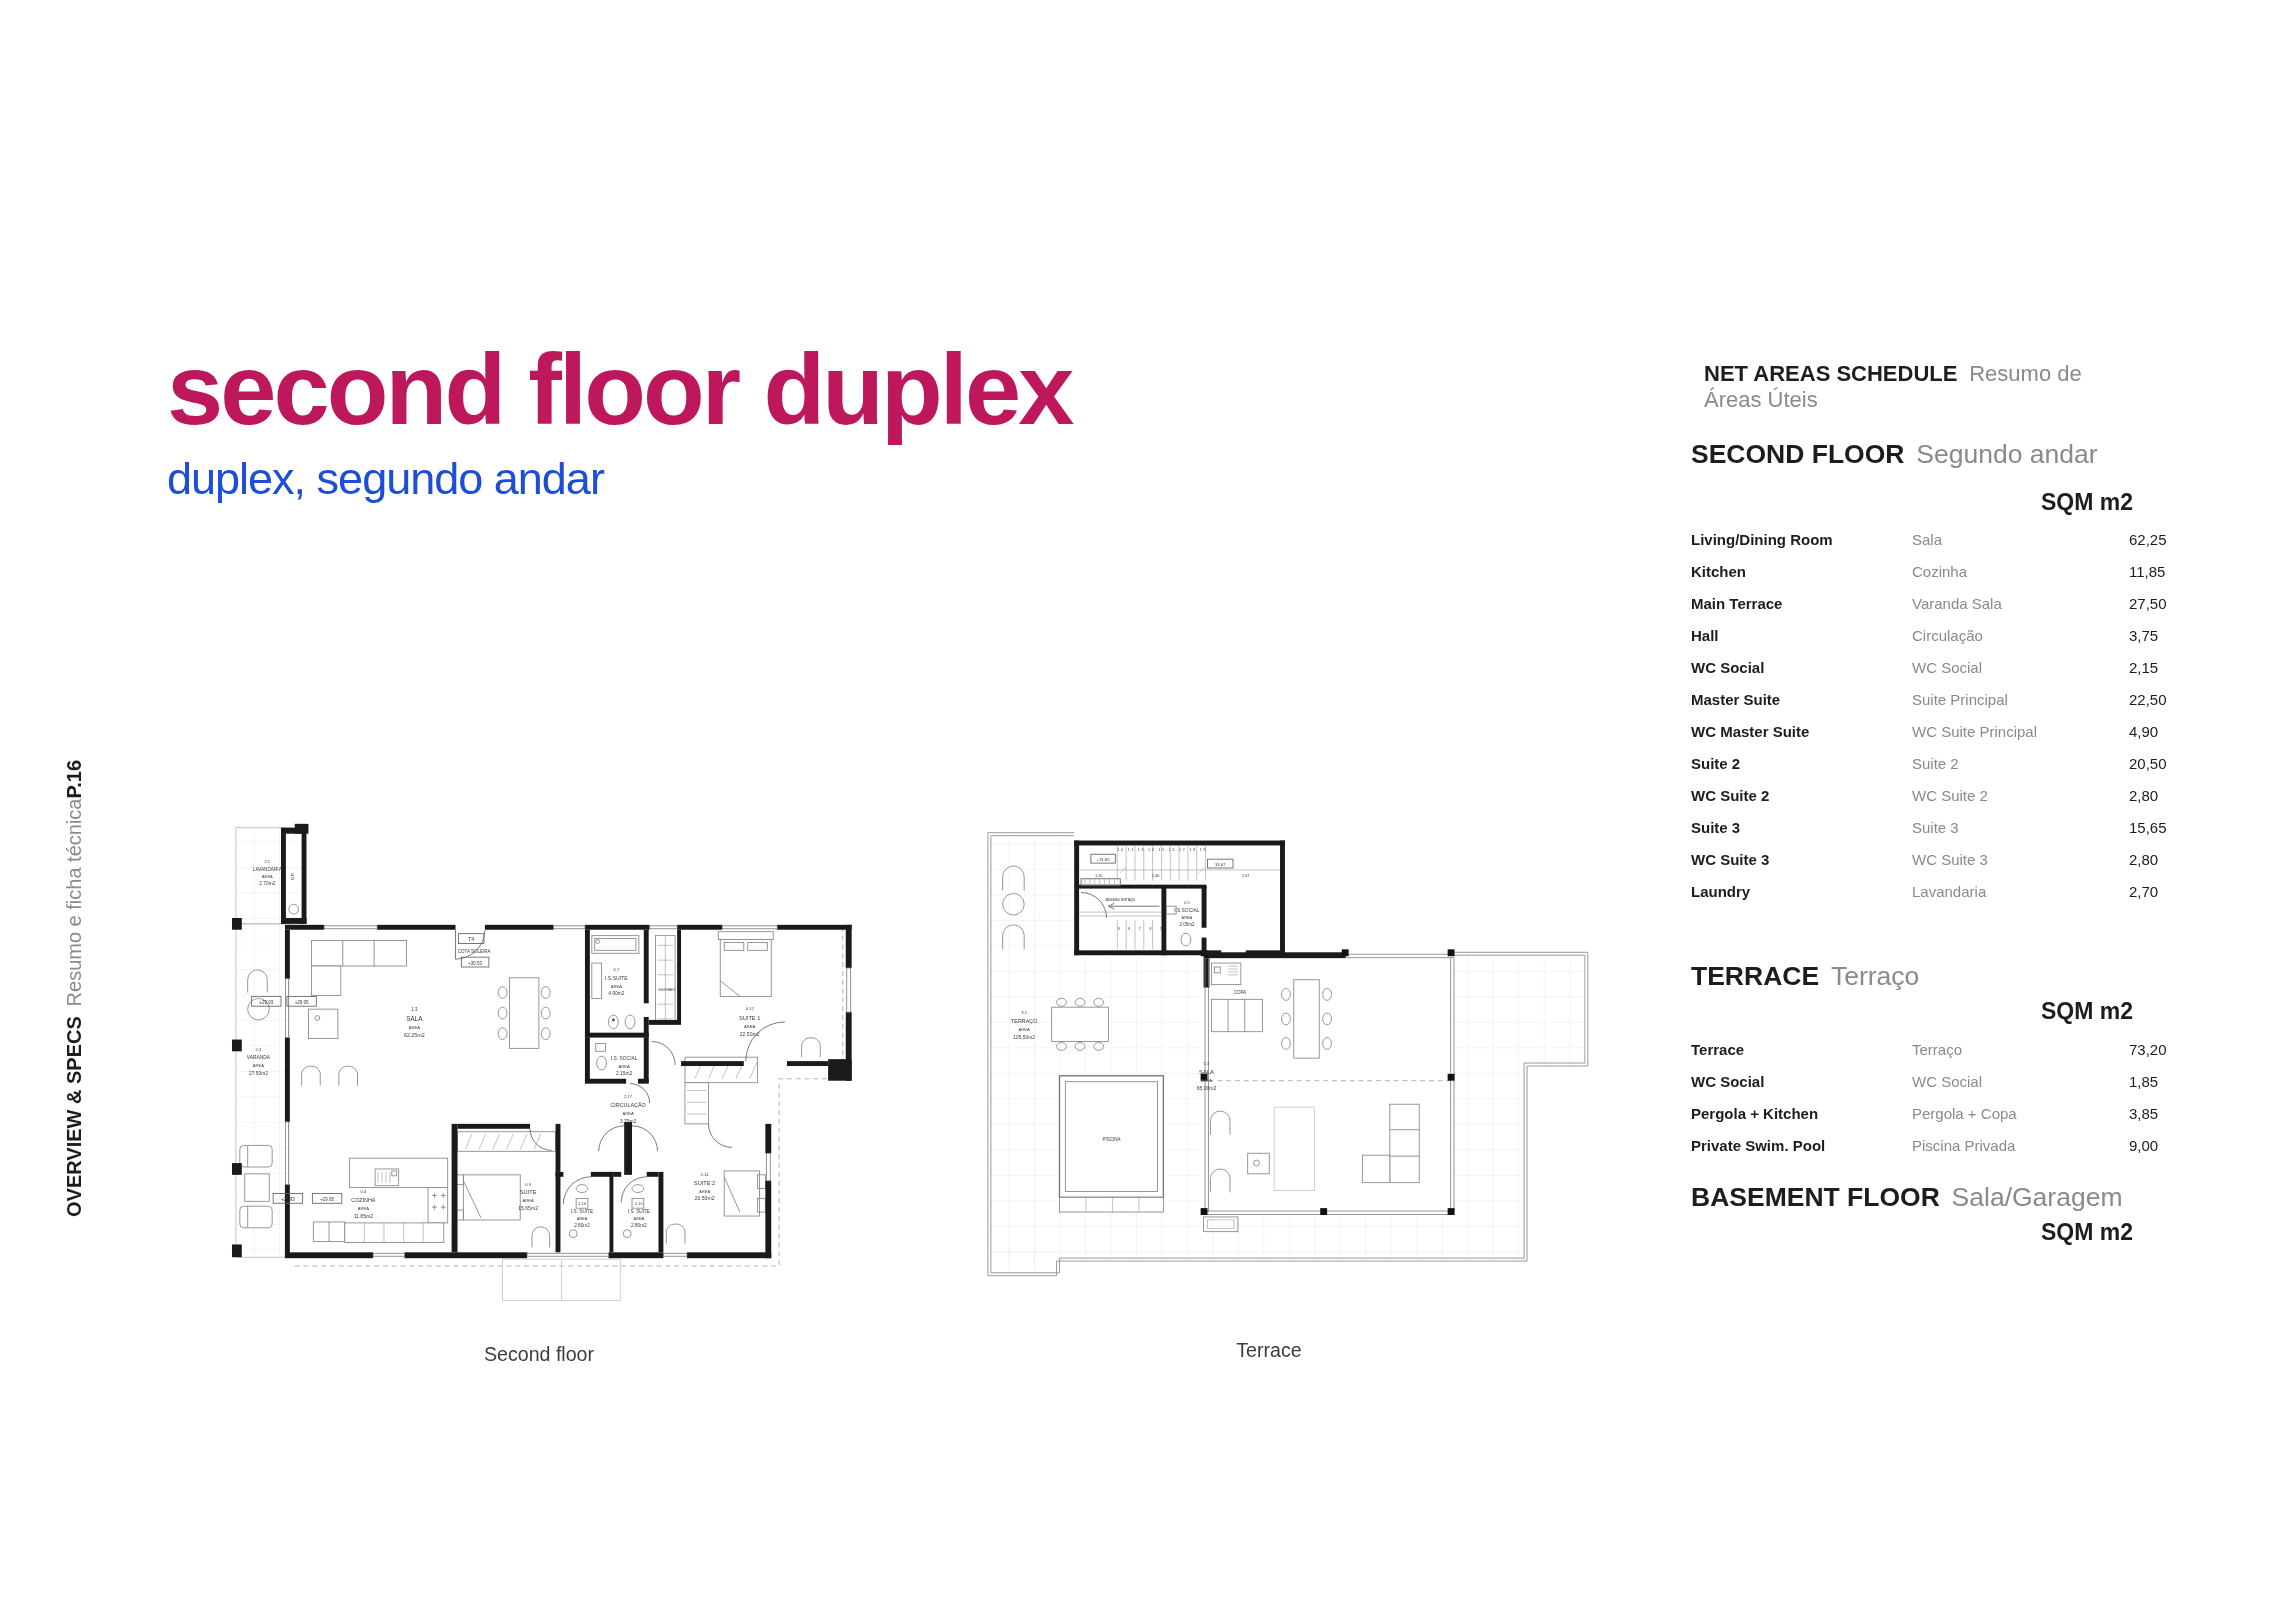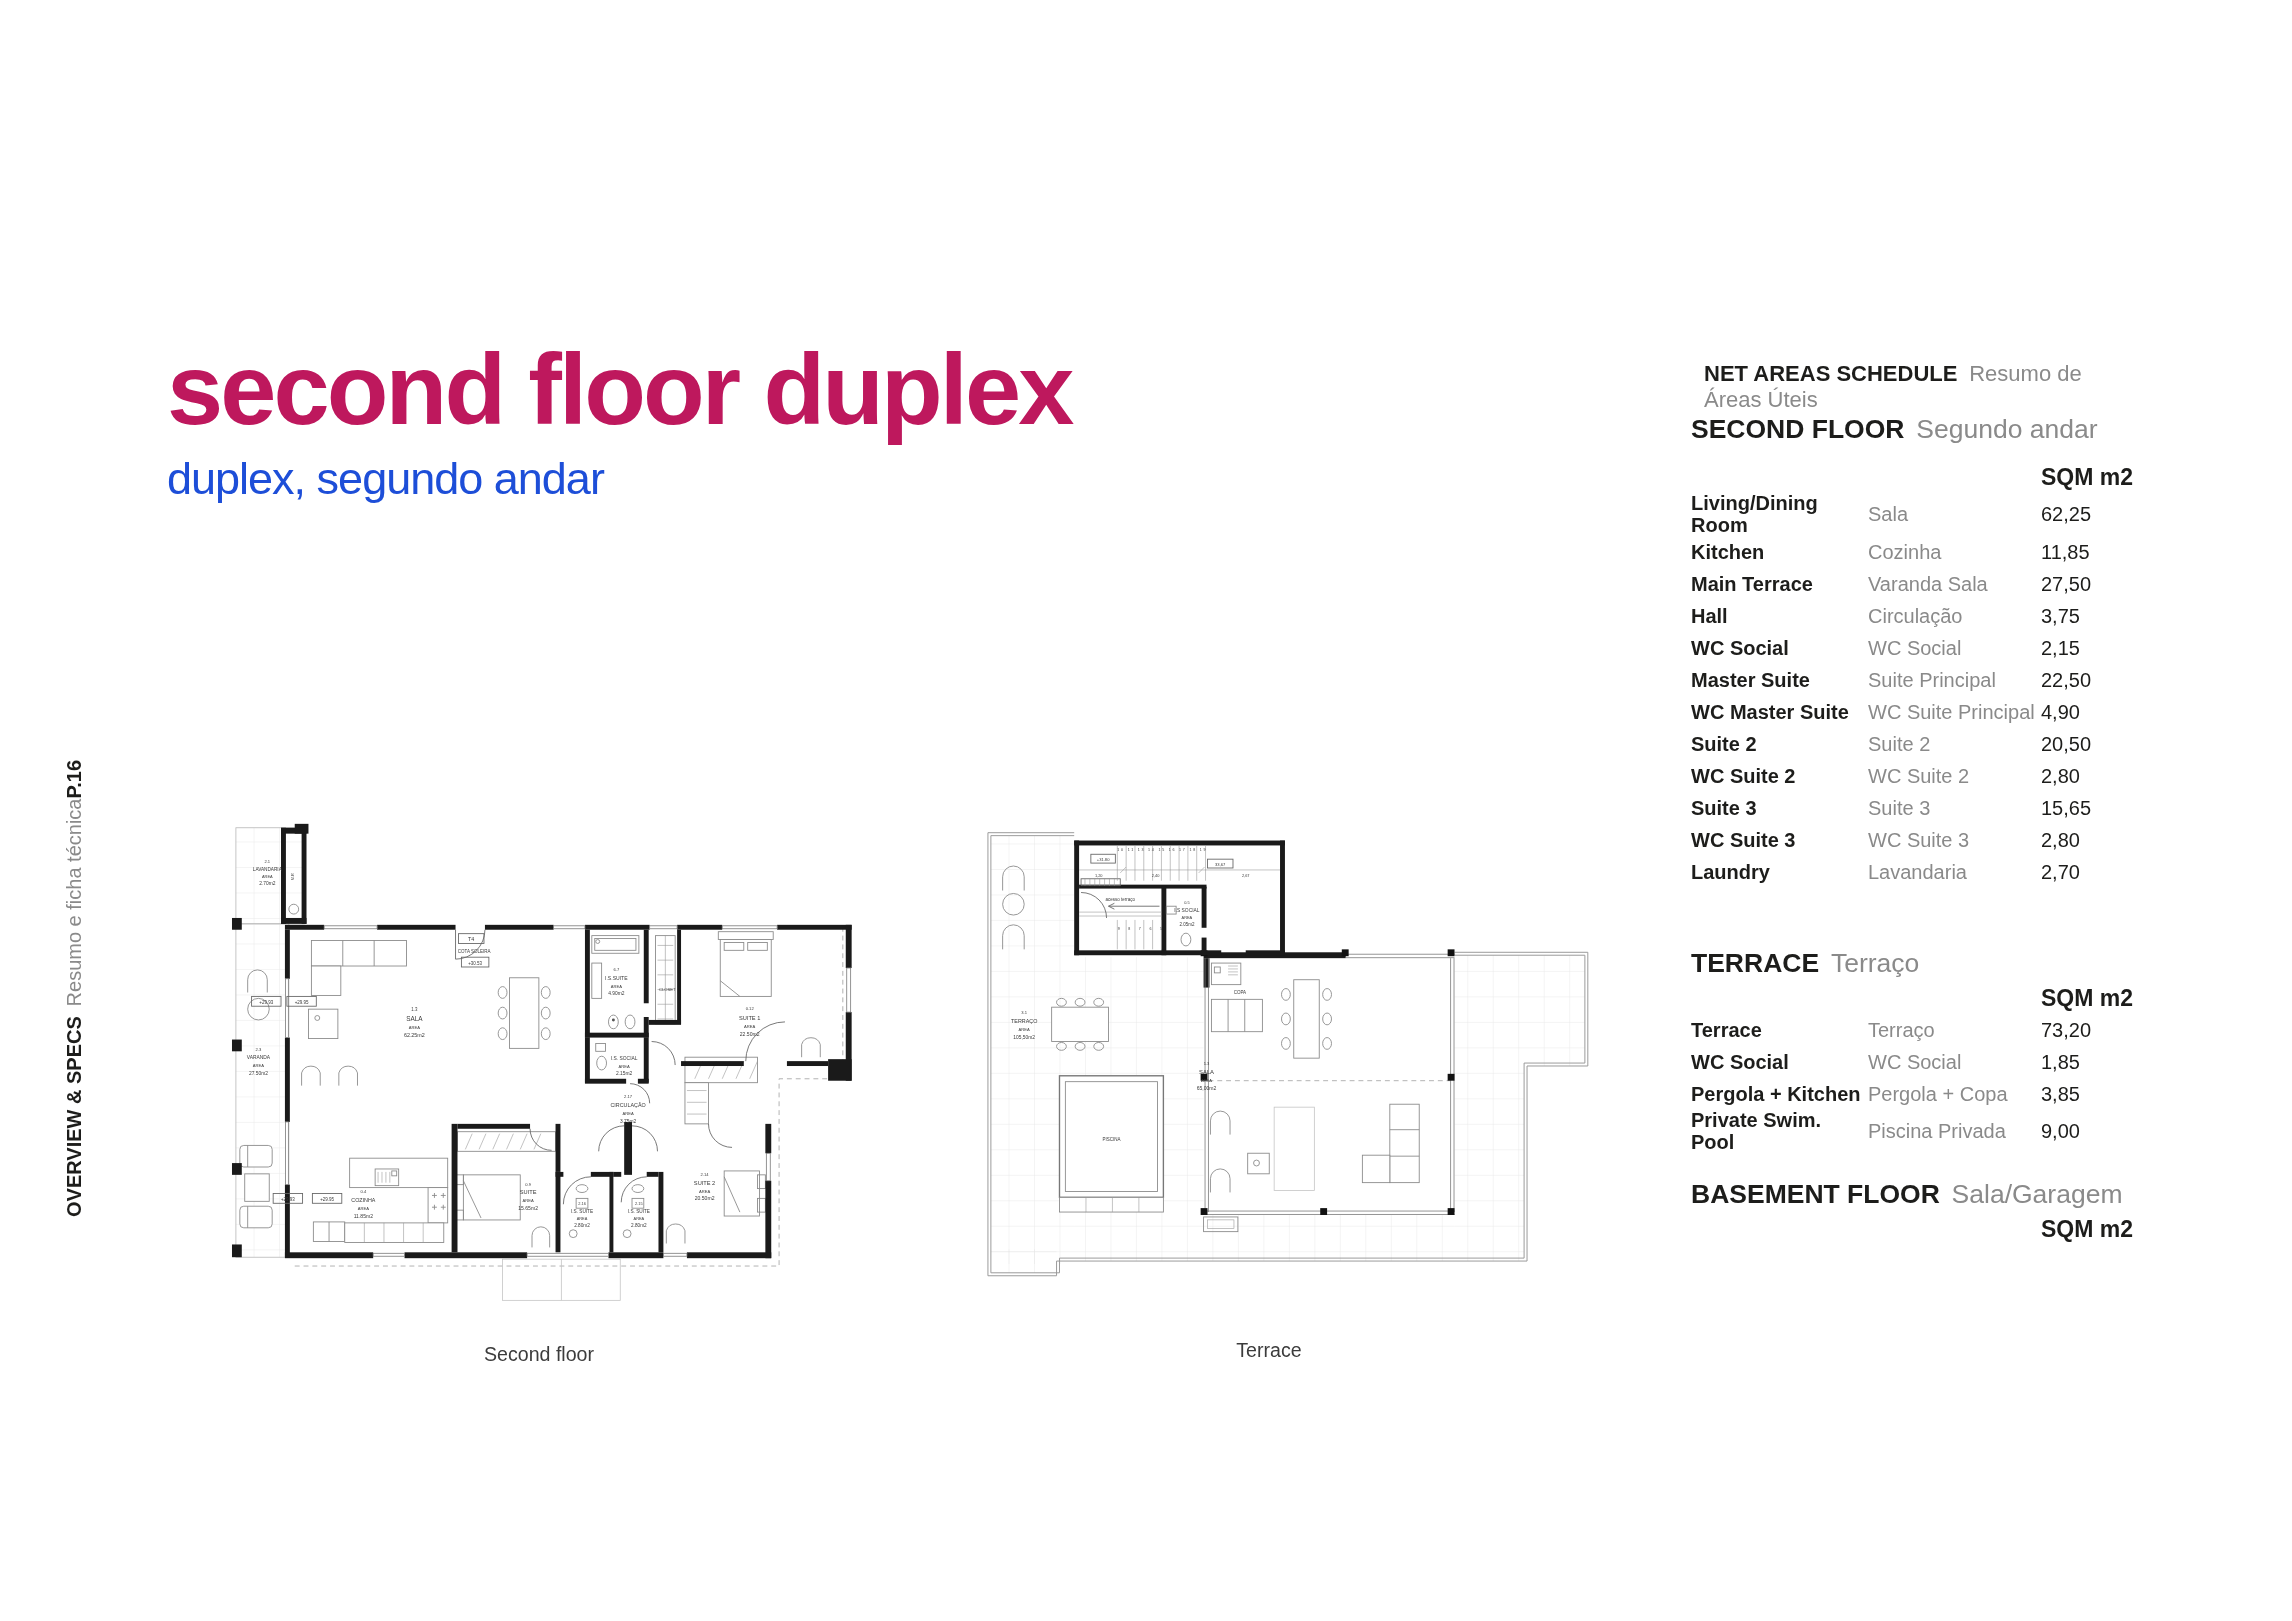--- a/index.html
+++ b/index.html
@@ -17,28 +17,28 @@
            display:flex;align-items:baseline;white-space:nowrap;}
   #sidebar .sec{font-size:20px;font-weight:bold;color:#1d1d1b;}
   #sidebar .secpt{font-size:20px;color:#8a8a8a;margin-left:9.8px;}
   #sidebar .pnum{font-size:20px;font-weight:bold;color:#1d1d1b;margin-left:auto;}
 
   
   #schedule{left:1691px;top:361px;width:451px;}
   .sch-title{font-size:22px;margin-left:13px;}
   .sch-title .en{font-weight:bold;}
   .sch-title .pt{color:#8a8a8a;margin-left:11.8px;font-weight:normal;}
-  .sch-head{font-size:26.5px;margin-top:1px;}
+  .sch-head{font-size:26.5px;margin-top:26px;}
   .sch-head .en{font-weight:bold;}
   .sch-head .pt{color:#8a8a8a;margin-left:11.8px;font-weight:normal;}
   .sqm{font-size:23px;font-weight:bold;padding-left:350px;}
   #sqm1{margin-top:18.6px;}
   #sqm2,#sqm3{margin-top:5.9px;}
   .rows{margin-top:2.9px;}
-  .srow{display:flex;align-items:center;min-height:32px;font-size:20px;line-height:21.6px;}
+  .srow{display:flex;align-items:flex-end;min-height:32px;font-size:15px;line-height:21.6px;gap:44px;}
   .c-en{width:177px;font-weight:bold;flex:none;}
   .c-pt{width:173px;color:#8a8a8a;flex:none;}
   .c-val{flex:1;}
   #sec2-head{margin-top:59px;}
   #sec3-head{margin-top:25.5px;}
 
   
   .plan-caption{font-size:19.6px;color:#3c3c3c;text-align:center;width:196px;}
 
   

